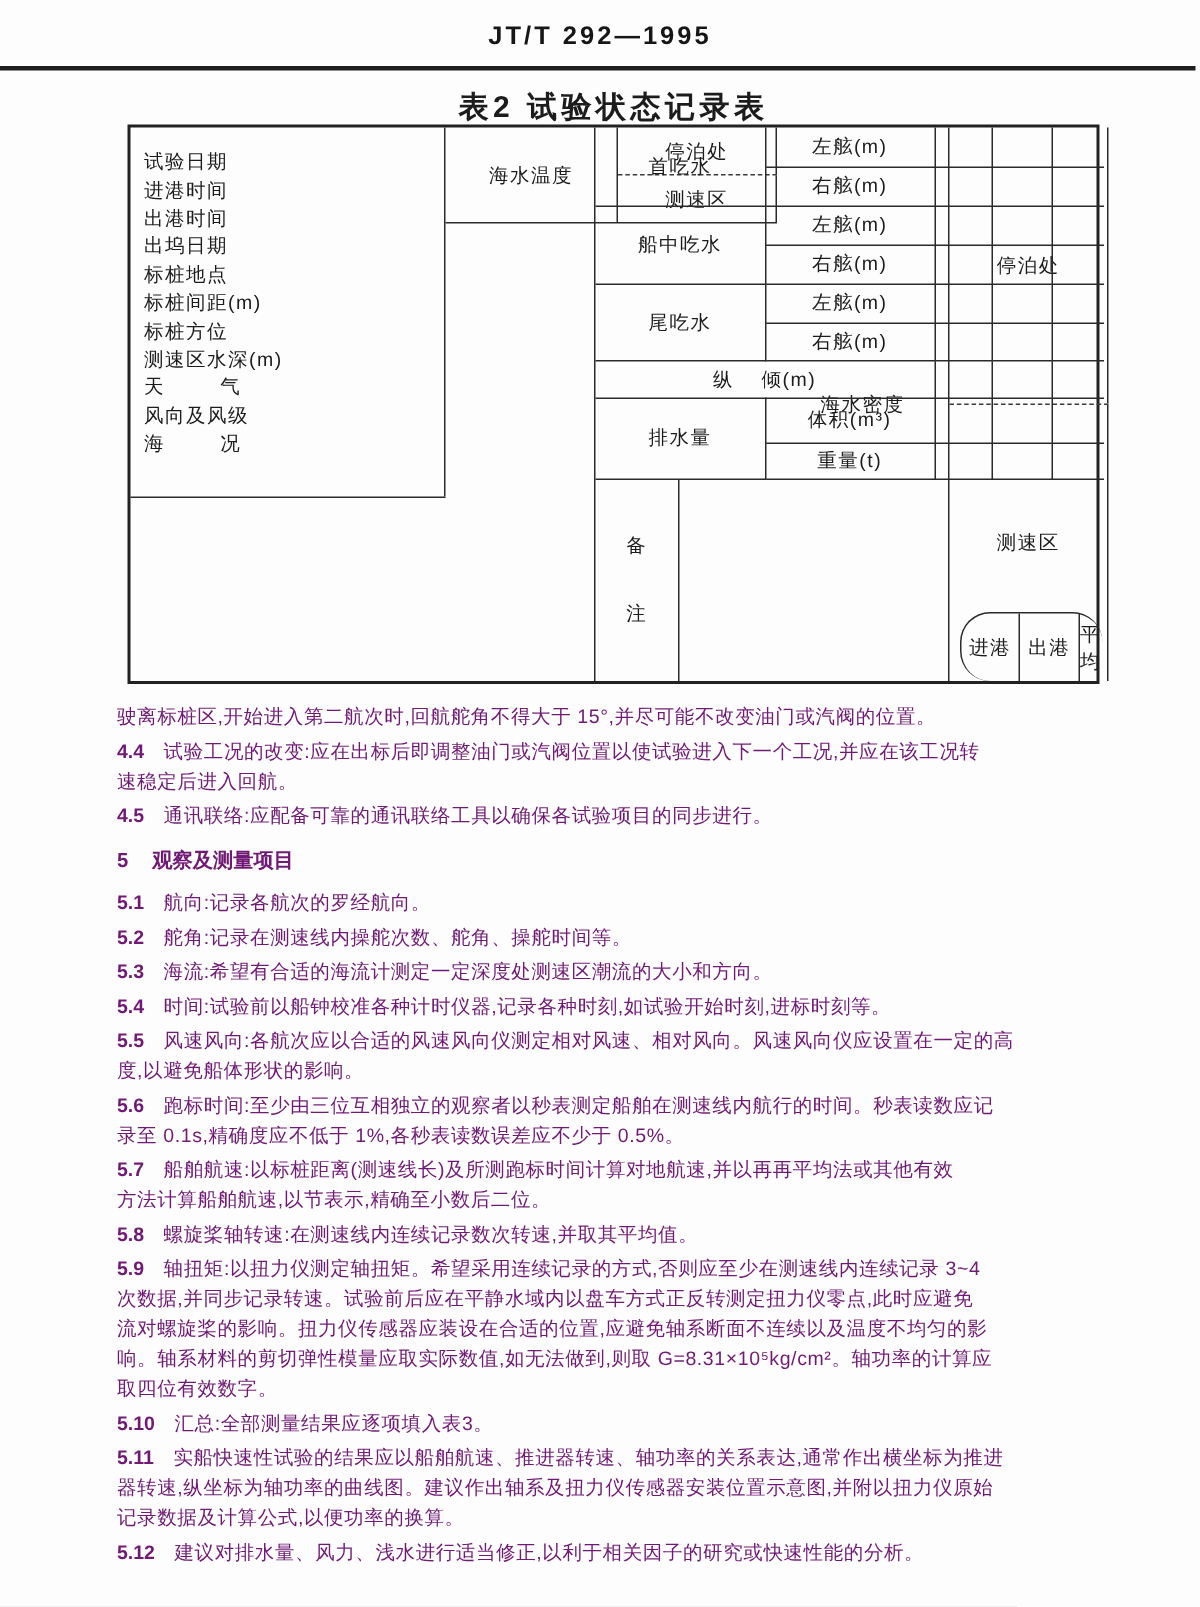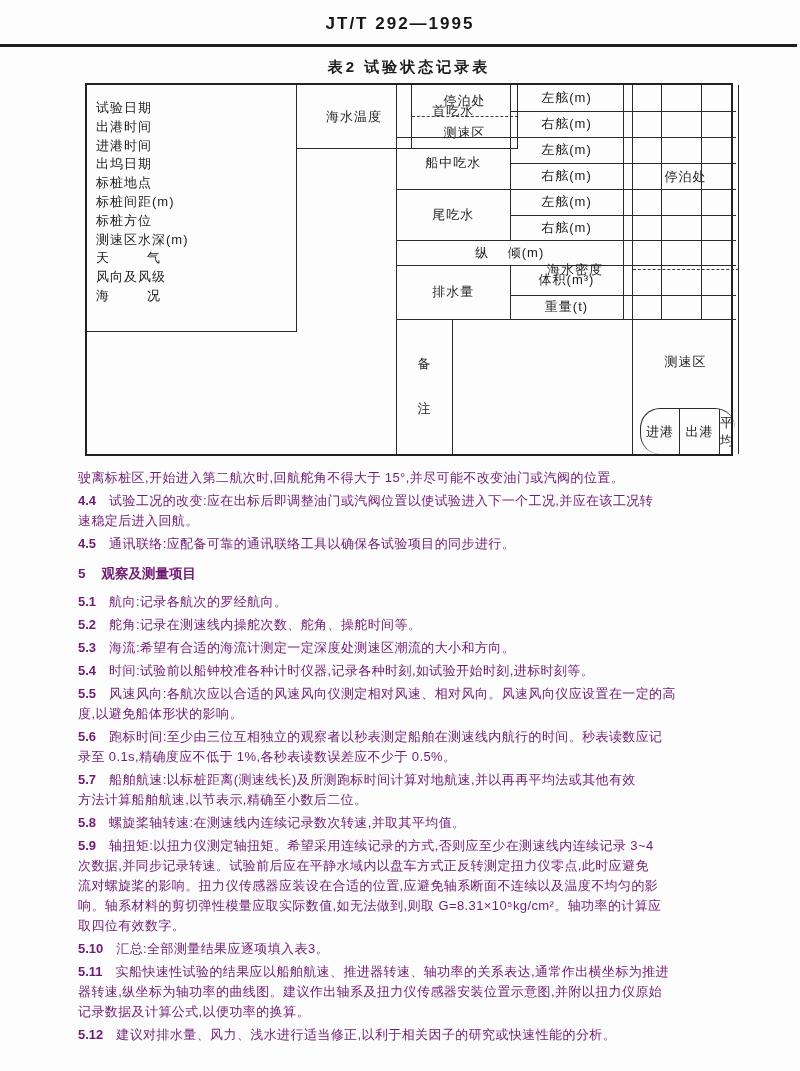--- a/index.html
+++ b/index.html
@@ -18,21 +18,21 @@
     position:absolute; top:14px; left:0; width:100%;
     text-align:center; font-weight:bold; font-size:17px;
     letter-spacing:2px; color:#161616;
   }
   .header-rule {
     position:absolute; top:44px; left:0; width:797px; height:3px;
     background:#1f1f1f;
   }
   .table-title {
     position:absolute; top:58px; left:85px; width:648px;
-    text-align:center; font-weight:bold; font-size:15px;
+    text-align:center; font-weight:bold; font-size:20px;
     letter-spacing:3px;
   }
   
   .watermark {
     position:absolute; top:128px; left:192px;
     font-size:74px; font-weight:bold; letter-spacing:3px;
     color:#c7c7c7; opacity:.8; z-index:0;
     font-family:"DejaVu Sans",sans-serif;
   }
   
@@ -98,22 +98,22 @@
   <div class="doc-header">JT/T 292—1995</div>
   <div class="header-rule"></div>
   <div class="table-title">表2  试验状态记录表</div>
 
   <div class="t2">
 
     <div class="lhalf">
       <div class="info-row">
         <div class="info-labels">
           <div class="ilbl">试验日期</div>
+          <div class="ilbl">进港时间</div>
           <div class="ilbl">出港时间</div>
-          <div class="ilbl">进港时间</div>
           <div class="ilbl">出坞日期</div>
           <div class="ilbl">标桩地点</div>
           <div class="ilbl">标桩间距(m)</div>
           <div class="ilbl">标桩方位</div>
           <div class="ilbl">测速区水深(m)</div>
           <div class="ilbl">天        气</div>
           <div class="ilbl">风向及风级</div>
           <div class="ilbl">海        况</div>
         </div>
         <div class="info-val"></div>

